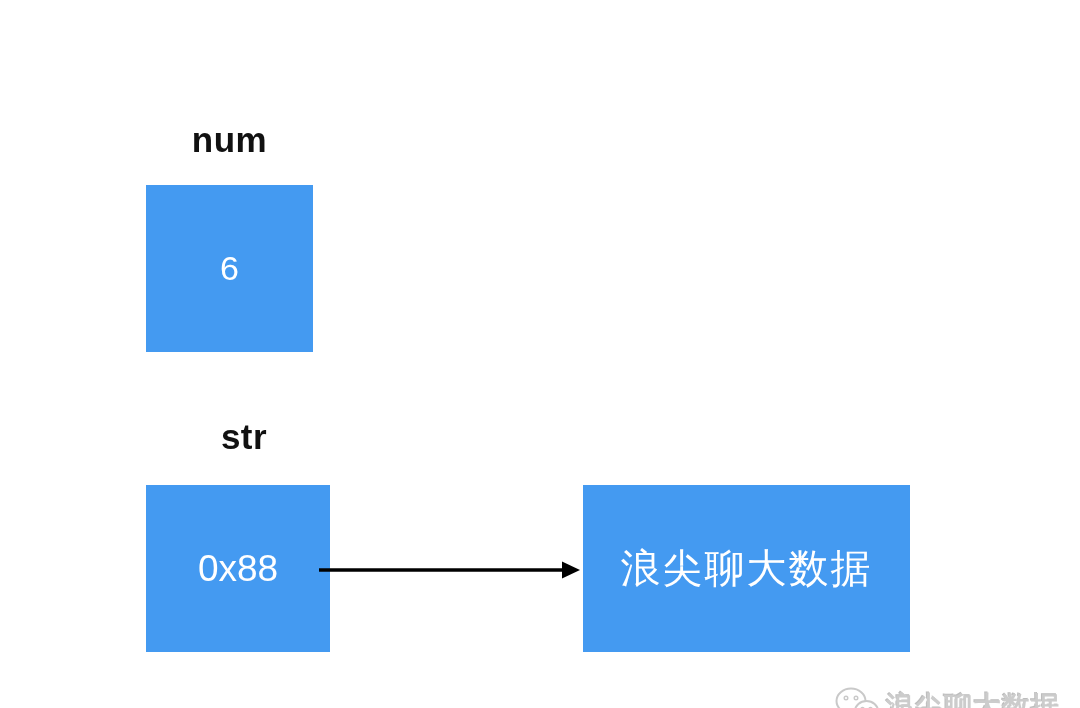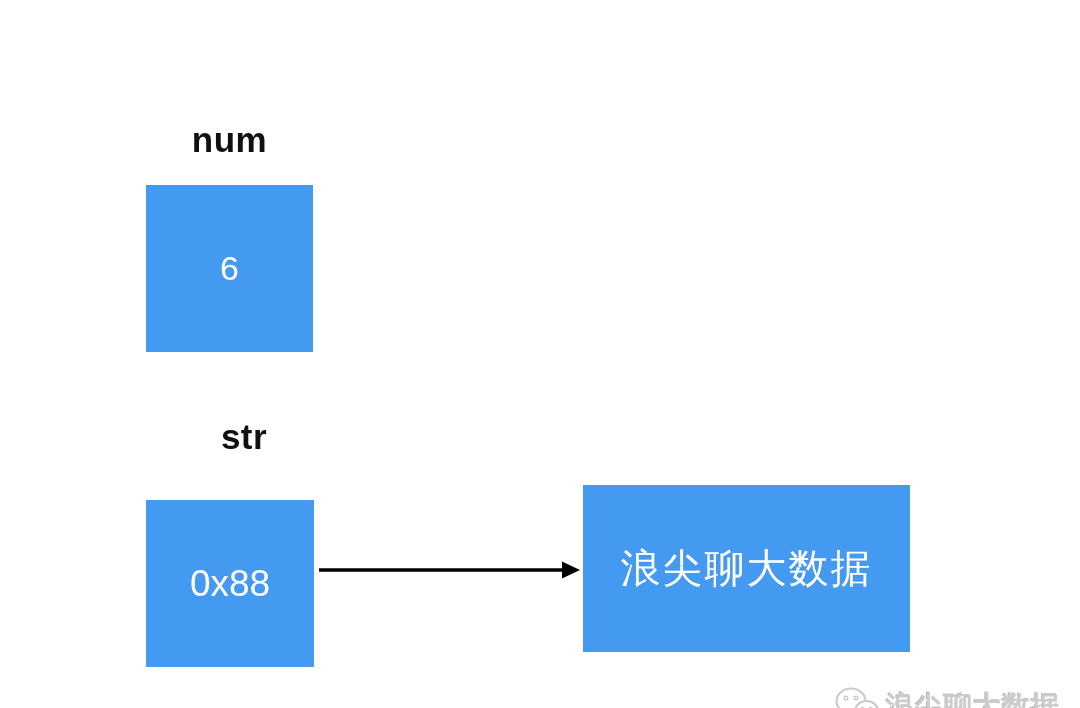--- a/index.html
+++ b/index.html
@@ -31,21 +31,21 @@
     display: flex;
     align-items: center;
     justify-content: center;
     color: #ffffff;
   }
   .box-num {
     left: 146px; top: 137px; width: 167px; height: 167px;
     font-size: 34px;
   }
   .box-str {
-    left: 146px; top: 452px; width: 168px; height: 167px;
+    left: 146px; top: 437px; width: 184px; height: 167px;
     font-size: 37px;
   }
   .box-target {
     left: 583px; top: 437px; width: 327px; height: 167px;
     font-size: 40px;
     letter-spacing: 2px;
   }
 
   .arrow-svg {
     position: absolute;

